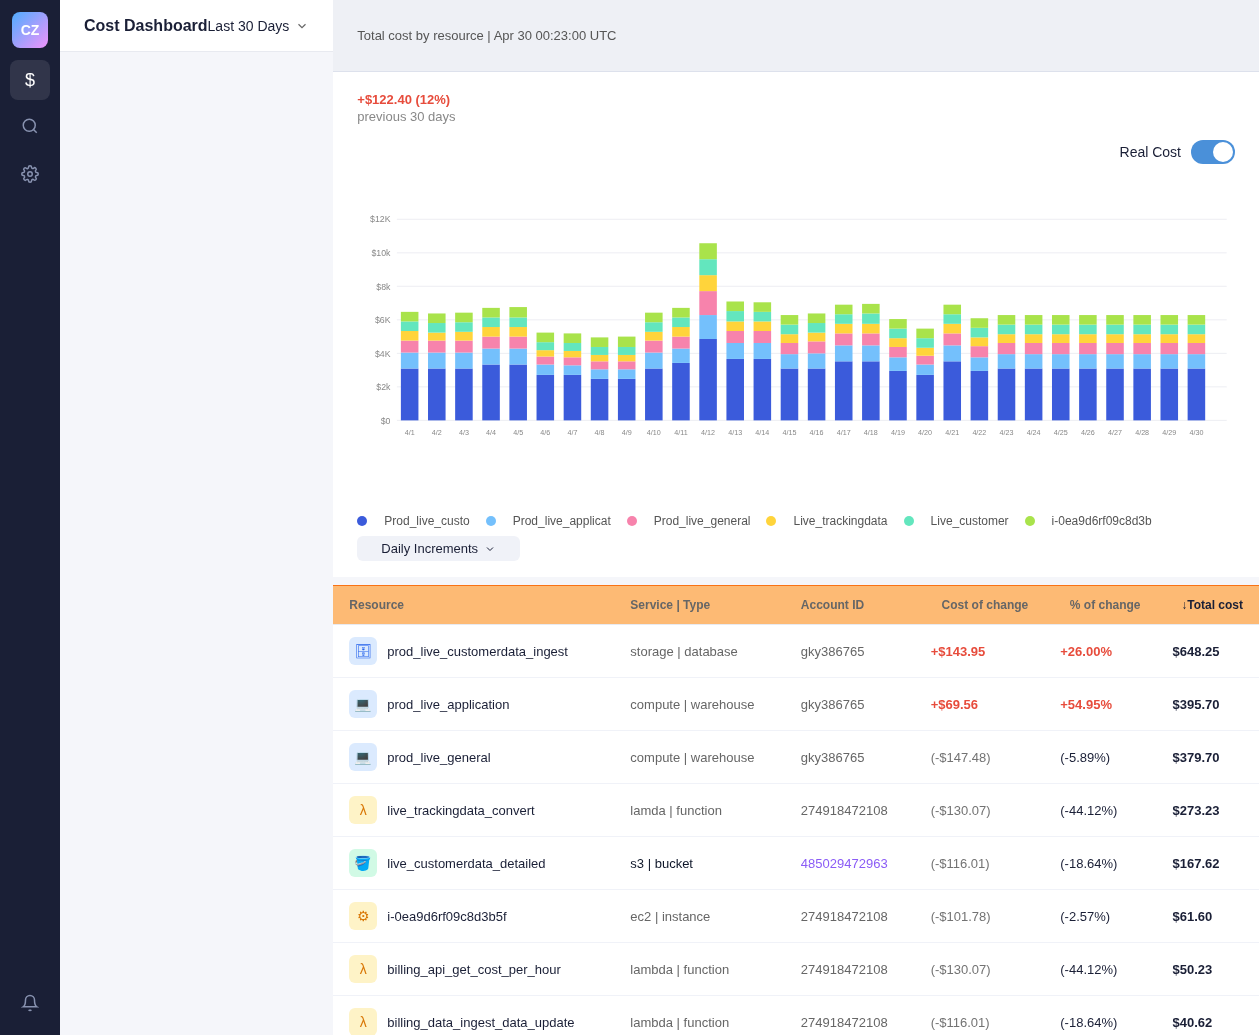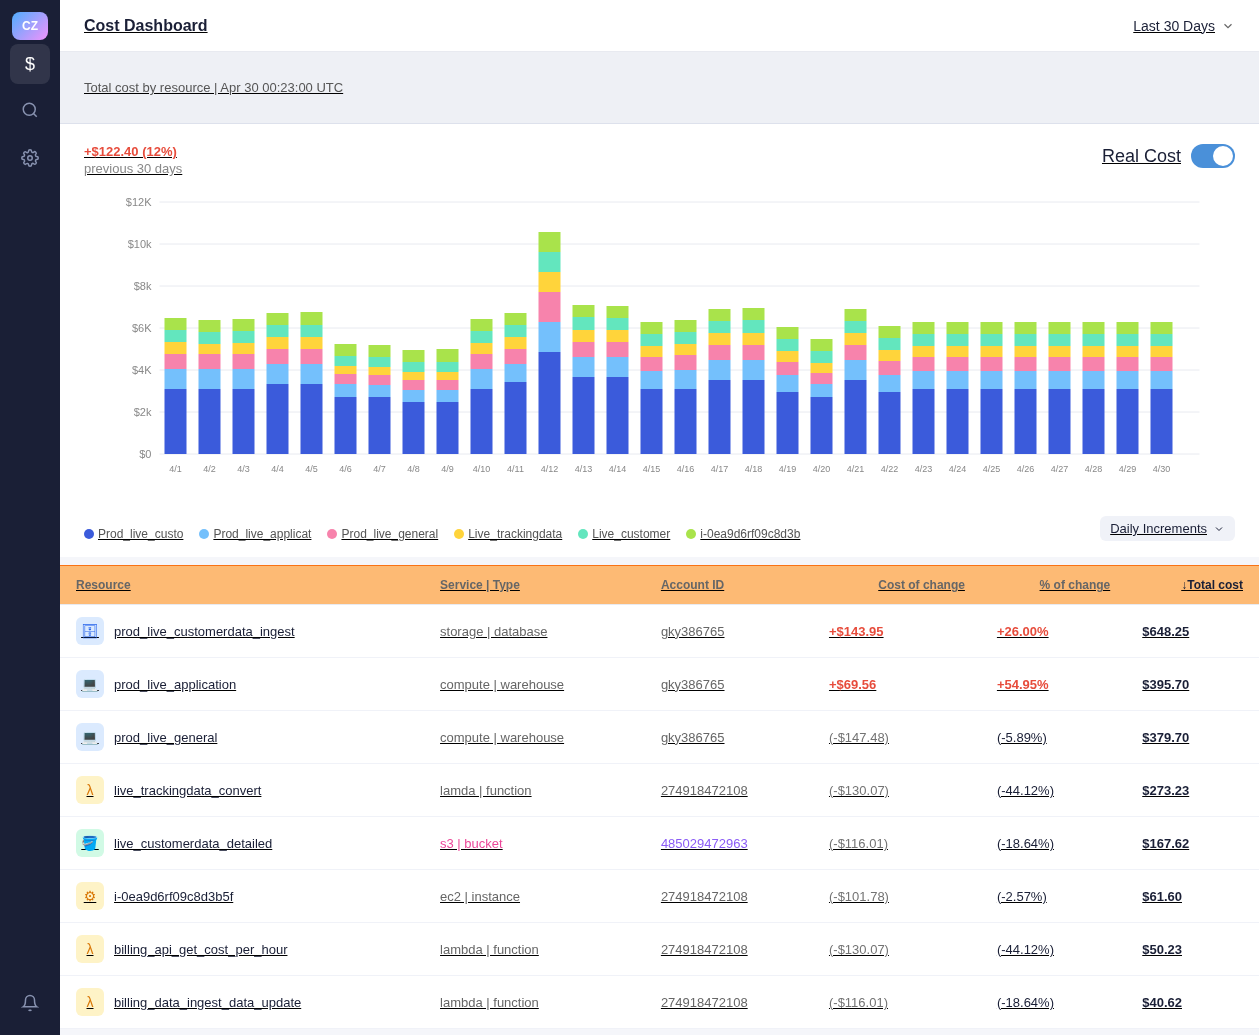--- a/index.html
+++ b/index.html
@@ -10,26 +10,26 @@
       width: 60px;
       background: #1a1f36;
       display: flex;
       flex-direction: column;
       align-items: center;
       padding: 12px 0;
       gap: 0;
       flex-shrink: 0;
     }
     .sidebar-logo {
-      width: 36px; height: 28px;
+      width: 36px; height: 36px;
       background: linear-gradient(135deg, #4facfe, #f093fb);
       border-radius: 8px;
-      margin-bottom: 4px;
+      margin-bottom: 12px;
       display: flex; align-items: center; justify-content: center;
-      font-weight: bold; color: white; font-size: 12px;
+      font-weight: bold; color: white; font-size: 14px;
     }
     .sidebar-item {
       width: 40px; height: 40px;
       display: flex; align-items: center; justify-content: center;
       border-radius: 8px;
       margin-bottom: 8px;
       cursor: pointer;
       color: #8892b0;
       font-size: 18px;
     }
@@ -38,23 +38,22 @@
     .sidebar-bell {
       width: 40px; height: 40px;
       display: flex; align-items: center; justify-content: center;
       color: #8892b0; font-size: 18px; cursor: pointer;
     }
 
     
     .main {
       flex: 1;
       display: flex;
-      flex-direction: column;
+      flex-direction: row;
       overflow: hidden;
-      text-decoration: underline;
     }
 
     
     .header {
       height: 52px;
       background: white;
       border-bottom: 1px solid #e8eaf0;
       display: flex;
       align-items: center;
       justify-content: space-between;
@@ -117,22 +116,23 @@
     }
     .chart-change-period {
       font-size: 13px;
       color: #888;
       margin-top: 2px;
     }
     .real-cost-toggle {
       display: flex;
       align-items: center;
       gap: 10px;
-      font-size: 18px;
+      font-size: 14px;
       color: #1a1f36;
+      margin-top: 48px;
     }
     .toggle-switch {
       width: 44px; height: 24px;
       background: #4a90d9;
       border-radius: 12px;
       position: relative;
       cursor: pointer;
     }
     .toggle-switch::after {
       content: '';
@@ -152,37 +152,37 @@
       display: flex;
       flex-wrap: wrap;
       gap: 16px;
       margin-top: 10px;
       font-size: 12px;
       color: #555;
     }
     .legend-item {
       display: flex;
       align-items: center;
-      gap: 4px;
+      gap: 17px;
     }
     .legend-dot {
       width: 10px; height: 10px;
       border-radius: 50%;
       flex-shrink: 0;
     }
     .chart-controls {
       display: flex;
       align-items: center;
       gap: 6px;
       font-size: 13px;
       color: #1a1f36;
       cursor: pointer;
       background: #f0f2f8;
       border-radius: 6px;
-      padding: 5px 10px;
+      padding: 5px 24px;
       font-weight: 500;
     }
 
     
     .table-container {
       background: white;
       margin-top: 8px;
     }
     table {
       width: 100%;
@@ -728,21 +728,21 @@
               <td class="right pct-negative">(-44.12%)</td>
               <td class="right" style="font-weight: 600;">$273.23</td>
             </tr>
             <tr>
               <td>
                 <div class="resource-cell">
                   <div class="resource-icon icon-green">🪣</div>
                   <span>live_customerdata_detailed</span>
                 </div>
               </td>
-              <td style="color: #ec4899;">s3 | bucket</td>
+              <td style="color: #0f172a;">s3 | bucket</td>
               <td style="color: #8b5cf6;">485029472963</td>
               <td class="right cost-negative">(-$116.01)</td>
               <td class="right pct-negative">(-18.64%)</td>
               <td class="right" style="font-weight: 600;">$167.62</td>
             </tr>
             <tr>
               <td>
                 <div class="resource-cell">
                   <div class="resource-icon icon-orange">⚙</div>
                   <span>i-0ea9d6rf09c8d3b5f</span>

